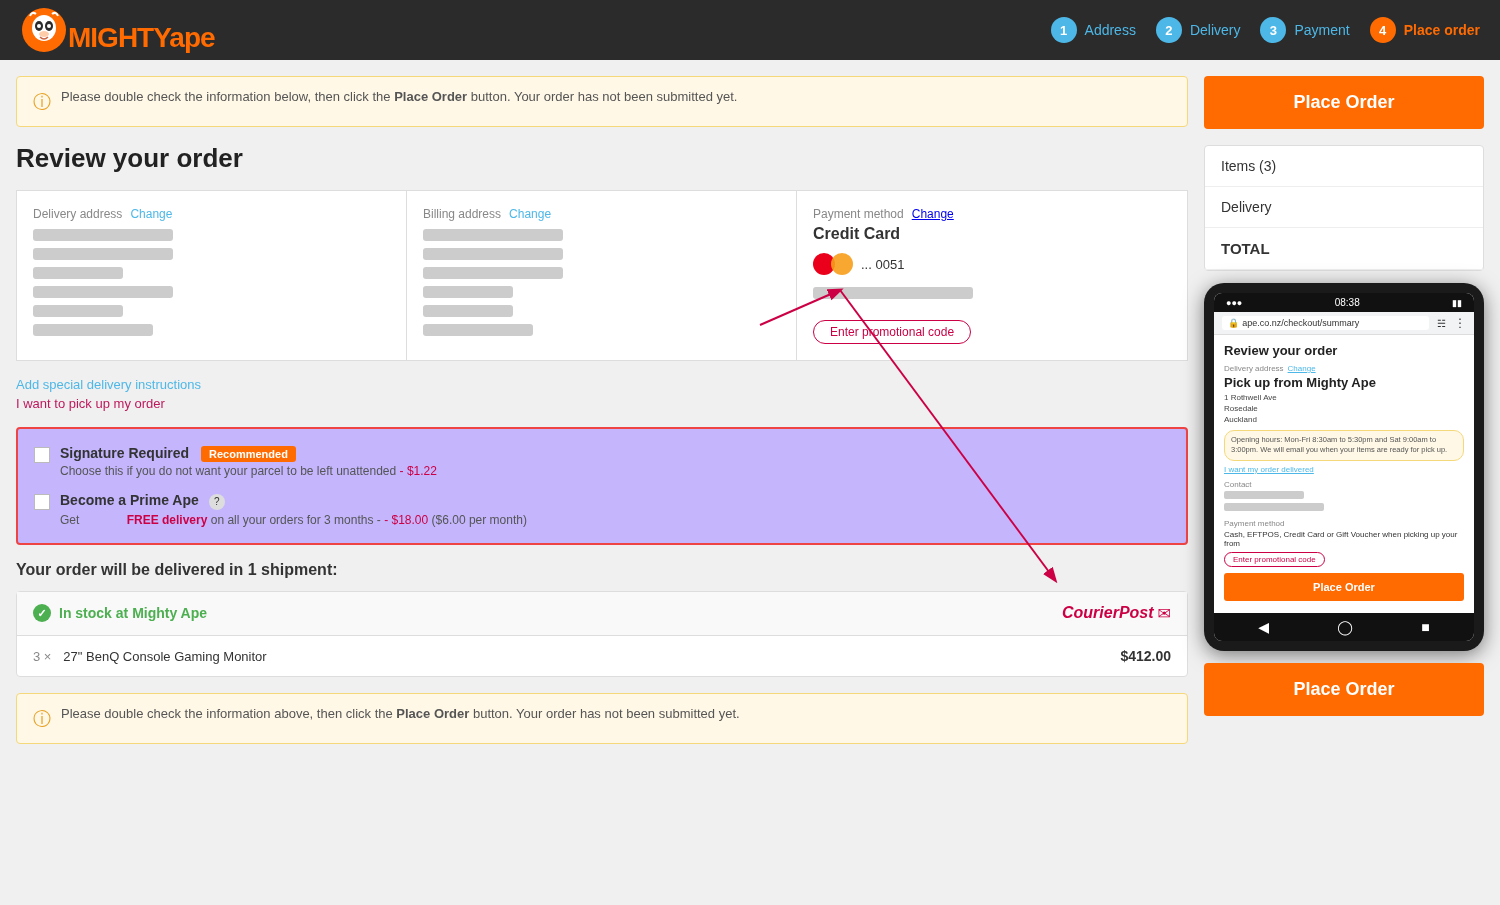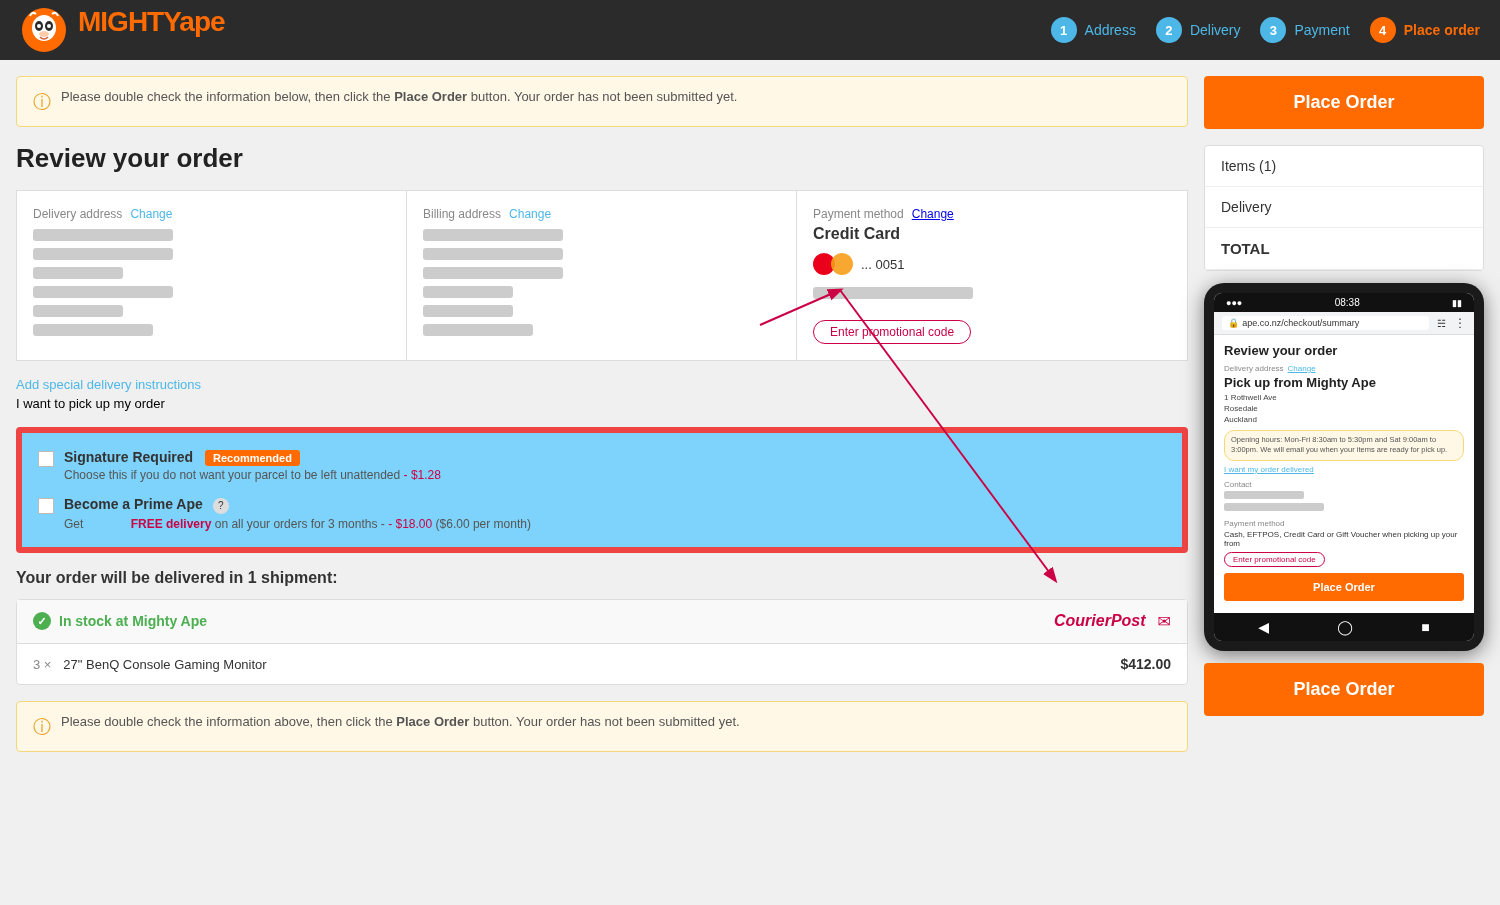--- a/index.html
+++ b/index.html
@@ -1,20 +1,20 @@
 <!DOCTYPE html>
 <html><head>
   <meta charset="utf-8">
   <style>
     * { box-sizing: border-box; margin: 0; padding: 0; }
     body { font-family: Arial, sans-serif; background: #f0f0f0; font-size: 14px; color: #333; }
 
     
     .header { background: #2b2b2b; display: flex; align-items: center; padding: 0 20px; height: 60px; justify-content: space-between; }
-    .logo { display: flex; align-items: flex-start; gap: 10px; }
+    .logo { display: flex; align-items: flex-end; }
     .logo-icon { width: 48px; height: 48px; }
     .logo-text { font-size: 28px; font-weight: 900; color: white; letter-spacing: -1px; }
     .logo-text span { color: #ff6b00; }
     .nav-steps { display: flex; align-items: center; gap: 20px; }
     .nav-step { display: flex; align-items: center; gap: 8px; color: #aaa; font-size: 14px; }
     .nav-step.active { color: #ff6b00; font-weight: bold; }
     .nav-step.done { color: #4db8e8; }
     .step-circle { width: 26px; height: 26px; border-radius: 50%; display: flex; align-items: center; justify-content: center; font-weight: bold; font-size: 13px; }
     .step-circle.blue { background: #4db8e8; color: white; }
     .step-circle.orange { background: #ff6b00; color: white; }
@@ -45,40 +45,40 @@
     .card-row { display: flex; align-items: center; gap: 8px; margin-bottom: 8px; }
     .mastercard-icon { width: 40px; height: 26px; position: relative; display: inline-block; }
     .mc-red { width: 22px; height: 22px; background: #eb001b; border-radius: 50%; position: absolute; left: 0; top: 2px; }
     .mc-yellow { width: 22px; height: 22px; background: #f79e1b; border-radius: 50%; position: absolute; right: 0; top: 2px; opacity: 0.9; }
     .card-number { font-size: 13px; color: #333; }
 
     .promo-link { display: inline-block; border: 1px solid #cc0044; border-radius: 20px; padding: 4px 16px; color: #cc0044; font-size: 12px; cursor: pointer; margin-top: 8px; }
 
     
     .special-link { color: #4db8e8; font-size: 13px; margin: 10px 0 4px; display: block; cursor: pointer; text-decoration: none; }
-    .pickup-link { color: #000000; font-size: 13px; margin-bottom: 16px; display: block; cursor: pointer; text-decoration: none; }
-
-    
-    .options-box { border: 6px solid #ef4444; background: #7dd3fc; border-radius: 4px; padding: 16px; margin-bottom: 16px; }
+    .pickup-link { color: #be185d; font-size: 13px; margin-bottom: 16px; display: block; cursor: pointer; text-decoration: none; }
+
+    
+    .options-box { border: 2px solid #ef4444; background: #c4b5fd; border-radius: 4px; padding: 16px; margin-bottom: 16px; }
     .option-row { display: flex; align-items: flex-start; gap: 10px; margin-bottom: 14px; }
     .option-row:last-child { margin-bottom: 0; }
     .option-checkbox { width: 16px; height: 16px; border: 1px solid #bbb; background: white; flex-shrink: 0; margin-top: 2px; }
     .option-label { font-weight: bold; font-size: 14px; }
     .recommended-badge { background: #ff6b00; color: white; font-size: 11px; font-weight: bold; padding: 2px 8px; border-radius: 3px; margin-left: 8px; vertical-align: middle; }
     .option-desc { font-size: 12px; color: #555; margin-top: 3px; }
     .option-desc .price { color: #cc0044; }
     .option-desc .free { color: #cc0044; font-weight: bold; margin-left: 44px; }
 
     
     .shipment-title { font-size: 16px; font-weight: bold; color: #333; margin-bottom: 12px; }
     .shipment-box { border: 1px solid #ddd; background: white; border-radius: 4px; margin-bottom: 16px; }
     .shipment-header { background: #f9f9f9; padding: 12px 16px; border-bottom: 1px solid #ddd; display: flex; justify-content: space-between; align-items: center; }
     .in-stock { display: flex; align-items: center; gap: 8px; font-weight: bold; color: #4caf50; font-size: 14px; }
     .check-circle { width: 18px; height: 18px; border-radius: 50%; background: #4caf50; color: white; display: flex; align-items: center; justify-content: center; font-size: 11px; }
-    .courier-post { display: flex; align-items: center; gap: 12px; }
+    .courier-post { display: flex; align-items: center; gap: 4px; }
     .courier-text { color: #cc0044; font-weight: bold; font-size: 16px; font-style: italic; }
     .courier-envelope { color: #cc0044; font-size: 16px; }
 
     .dispatch-row { display: flex; gap: 40px; padding: 10px 16px; border-bottom: 1px solid #eee; }
     .dispatch-col { }
     .dispatch-label { font-size: 10px; color: #888; text-transform: uppercase; letter-spacing: 0.5px; margin-bottom: 4px; }
     .dispatch-val { font-size: 14px; font-weight: bold; color: #333; }
     .delivery-badge { background: #5cb85c; color: white; padding: 3px 10px; border-radius: 3px; font-size: 13px; font-weight: bold; display: inline-block; }
 
     .product-row { display: flex; justify-content: space-between; align-items: center; padding: 12px 16px; }
@@ -227,21 +227,21 @@
 
     <div class="options-box">
       <div class="option-row">
         <div class="option-checkbox"></div>
         <div>
           <div>
             <span class="option-label">Signature Required</span>
             <span class="recommended-badge">Recommended</span>
           </div>
           <div class="option-desc">
-            <span>Choose this if you do not want your parcel to be left unattended</span> <span class="price">- $1.28</span>
+            <span>Choose this if you do not want your parcel to be left unattended</span> <span class="price">- $1.22</span>
           </div>
         </div>
       </div>
       <div class="option-row">
         <div class="option-checkbox"></div>
         <div>
           <div>
             <span class="option-label">Become a Prime Ape</span>
             <span style="background:#ddd; border-radius:50%; width:16px; height:16px; display:inline-flex; align-items:center; justify-content:center; font-size:10px; margin-left:6px; cursor:pointer;">?</span>
           </div>
@@ -281,21 +281,21 @@
       </span>
     </div>
 
   </div>
 
   <div class="right-panel">
     <button class="place-order-btn">Place Order</button>
 
     <div class="order-summary">
       <div class="summary-row">
-        <span>Items (1)</span>
+        <span>Items (3)</span>
       </div>
       <div class="summary-row">
         <span>Delivery</span>
       </div>
       <div class="summary-row total">
         <span>TOTAL</span>
       </div>
     </div>
 
     

